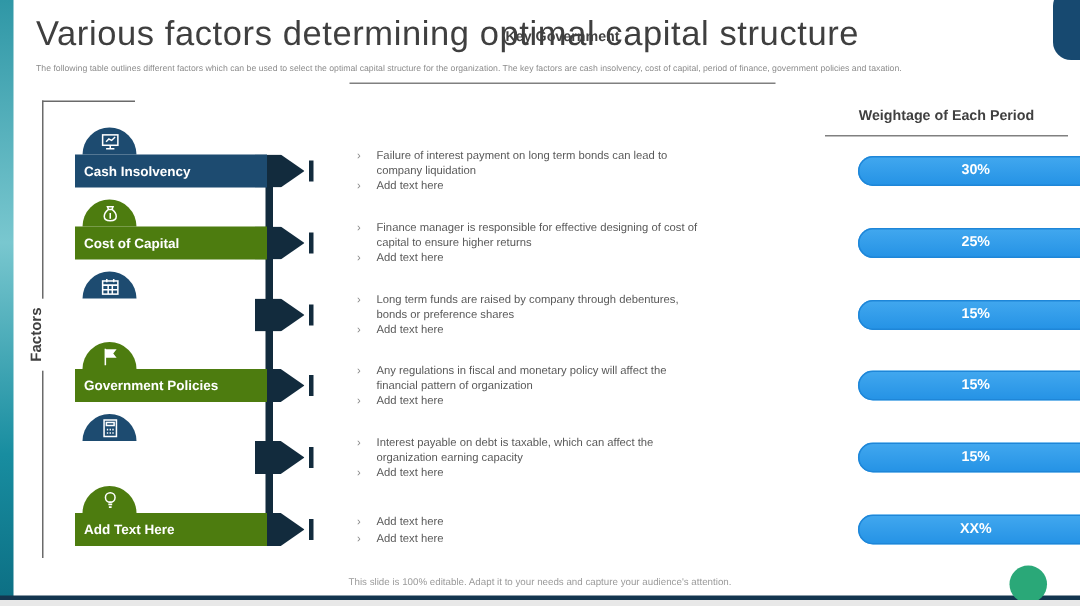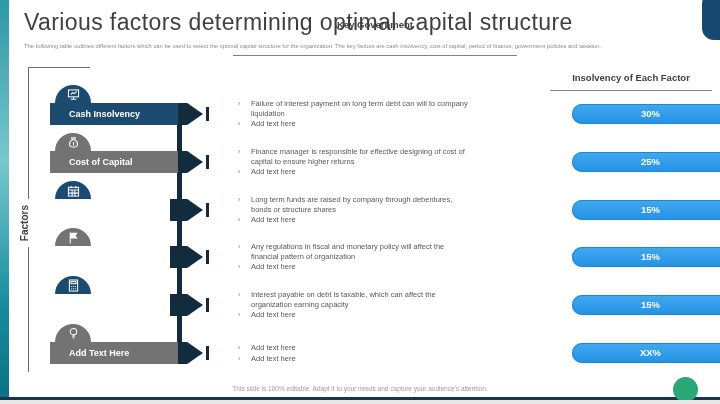--- a/index.html
+++ b/index.html
@@ -37,23 +37,23 @@
     background:#122b3d;z-index:1;}
   
   .row{position:absolute;left:0;width:720px;height:48px;z-index:2;}
   .row-1{top:90px;} .row-2{top:138px;} .row-3{top:186px;}
   .row-4{top:233px;} .row-5{top:281px;} .row-6{top:329px;}
   .dome{position:absolute;left:55px;top:-5px;width:36px;height:18px;
     border-radius:18px 18px 0 0;display:flex;justify-content:center;
     align-items:flex-end;padding-bottom:2px;box-sizing:border-box;z-index:3;}
   .bar{position:absolute;left:50px;top:13px;width:128px;height:22px;
     color:#ffffff;font-weight:bold;font-size:9px;line-height:22px;
-    padding-left:19px;box-sizing:border-box;z-index:4;white-space:nowrap;}
+    padding-left:6px;box-sizing:border-box;z-index:4;white-space:nowrap;}
   .navy .dome,.navy .bar{background:#1d4b70;}
-  .teal .dome,.teal .bar{background:#737373;}
+  .teal .dome,.teal .bar{background:#4d7c0f;}
   .arrow{position:absolute;left:170px;top:13px;width:33px;height:22px;
     background:#122b3d;z-index:3;
     clip-path:polygon(0 0,52% 0,100% 50%,52% 100%,0 100%);}
   .tick{position:absolute;left:206px;top:17px;width:3px;height:14px;background:#122b3d;}
   .desc{position:absolute;left:238px;top:0;height:48px;width:232px;
     display:flex;flex-direction:column;justify-content:center;gap:1px;}
   .bullet-item{display:flex;font-size:7.5px;line-height:9.5px;color:#595959;}
   .bullet-glyph{width:13px;flex:none;color:#8a8a8a;font-size:7.5px;}
   .pill{position:absolute;left:548px;top:14px;width:157px;height:20px;
     border-radius:10px;background:linear-gradient(180deg,#42a8ef 0%,#2492e5 100%);
@@ -71,42 +71,42 @@
 
   <div class="edge-strip"></div>
   <div class="bottom-bar"></div>
   <div class="corner-deco"></div>
   <div class="corner-circle"></div>
 
   <div class="title">Various factors determining optimal capital structure</div>
   <div class="subtitle">The following table outlines different factors which can be used to select the optimal capital structure for the organization. The key factors are cash insolvency, cost of capital, period of finance, government policies and taxation.</div>
 
   <div class="col-header desc">Key Government</div>
-  <div class="col-header weight">Insolvency of Each Factor</div>
+  <div class="col-header weight">Weightage of Each Period</div>
 
   <div class="bracket-h"></div>
   <div class="bracket-v"></div>
   <div class="factors-label">Factors</div>
 
   <div class="connector"></div>
 
   <div class="row row-1 navy">
     <div class="dome">
       <svg class="icon-svg" width="15" height="12" viewBox="0 0 16 13" fill="none" stroke="#ffffff" stroke-width="1.1">
         <rect x="2.5" y="1" width="11" height="7.5"></rect>
           <path d="M8 8.5v2.5M5 11h6M5 6l2-2 2 1 2.5-2.5"></path>
       </svg>
     </div>
     <div class="bar">Cash Insolvency</div>
     <div class="arrow"></div>
     <div class="tick"></div>
     <div class="desc">
       <div class="bullet-item">
           <span class="bullet-glyph">›</span>
-          <span>Failure of interest payment on long term debt can will to company liquidation</span>
+          <span>Failure of interest payment on long term bonds can lead to company liquidation</span>
         </div>
       <div class="bullet-item">
           <span class="bullet-glyph">›</span>
           <span>Add text here</span>
         </div>
     </div>
     <div class="pill">30%</div>
   </div>
 
   <div class="row row-2 teal">
@@ -137,37 +137,38 @@
       <svg class="icon-svg" width="13" height="12" viewBox="0 0 14 13" fill="none" stroke="#ffffff" stroke-width="1.1">
         <rect x="1.5" y="2.5" width="11" height="9.5"></rect>
           <path d="M1.5 5.5h11M4.5 1v2.5M9.5 1v2.5M5.5 5.5V12M8.5 5.5V12M1.5 8.8h11"></path>
       </svg>
     </div>
     <div class="arrow"></div>
     <div class="tick"></div>
     <div class="desc">
       <div class="bullet-item">
           <span class="bullet-glyph">›</span>
-          <span>Long term funds are raised by company through debentures, bonds or structure shares</span>
+          <span>Long term funds are raised by company through debentures, bonds or preference shares</span>
         </div>
       <div class="bullet-item">
           <span class="bullet-glyph">›</span>
           <span>Add text here</span>
         </div>
     </div>
     <div class="pill">15%</div>
   </div>
 
   <div class="row row-4 teal">
     <div class="dome">
       <svg class="icon-svg" width="12" height="13" viewBox="0 0 13 14" fill="none" stroke="#ffffff" stroke-width="1.1">
         <path d="M3.5 1.5v12"></path>
           <path d="M3.5 2.5h7l-2 2.5 2 2.5h-7" fill="#ffffff"></path>
       </svg>
     </div>
+    <div class="bar">Government Policies</div>
     <div class="arrow"></div>
     <div class="tick"></div>
     <div class="desc">
       <div class="bullet-item">
           <span class="bullet-glyph">›</span>
           <span>Any regulations in fiscal and monetary policy will affect the financial pattern of organization</span>
         </div>
       <div class="bullet-item">
           <span class="bullet-glyph">›</span>
           <span>Add text here</span>

